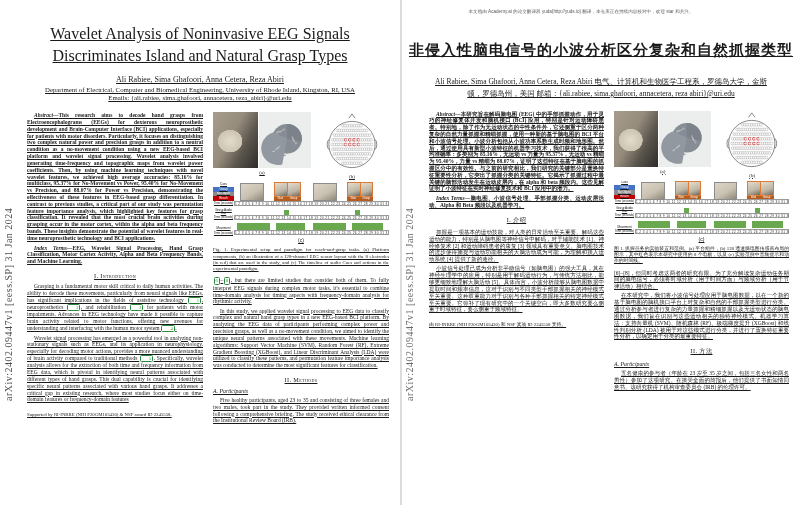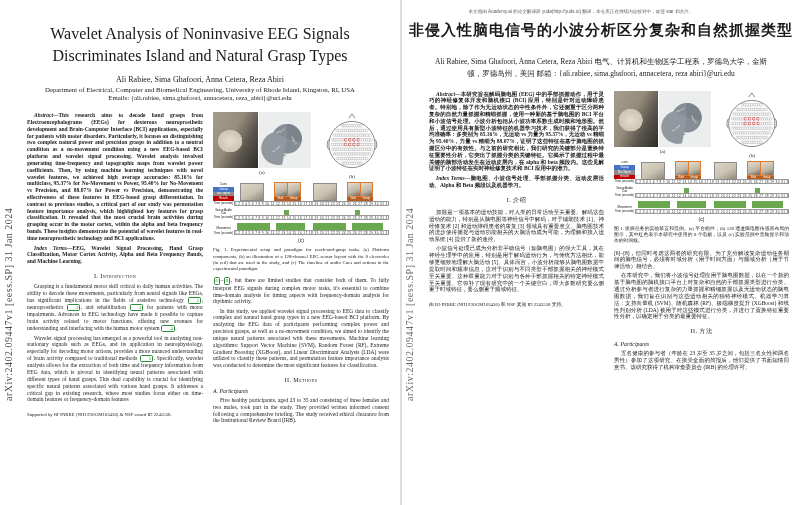--- a/index.html
+++ b/index.html
@@ -1,32 +1,32 @@
 <!DOCTYPE html>
 <html><head>
 <meta charset="utf-8">
 <style>
   html,body{margin:0;padding:0;}
   body{width:800px;height:505px;overflow:hidden;background:#e9e9e9;}
   .stage{width:800px;height:505px;display:flex;}
   .page{position:relative;width:400px;height:505px;background:#ffffff;box-sizing:border-box;
-        font-family:"Liberation Serif","DejaVu Serif",serif;color:#1a1a1a;overflow:hidden;}
+        font-family:"Liberation Serif","DejaVu Serif",serif;color:#1a1a1a;overflow:hidden;text-decoration:underline;}
   .page--right{border-left:2px solid #dcdcdc;}
 
   .vert-arxiv{position:absolute;left:3px;top:115px;height:378px;display:flex;align-items:center;justify-content:center;
               writing-mode:vertical-rl;transform:rotate(180deg);font-size:10px;color:#4d4d4d;white-space:nowrap;letter-spacing:.5px;}
   .page--right .vert-arxiv{left:2px;color:#6b6b6b;}
 
   .watermark{position:absolute;top:9px;left:0;right:40px;text-align:center;font-size:4.6px;color:#5a5a5a;
              font-family:"Liberation Sans","DejaVu Sans",sans-serif;}
 
   .pg-head{text-align:center;padding-top:23px;position:relative;}
   .page--right .pg-head{padding-top:20px;}
   .title{font-size:16px;line-height:1.35;font-weight:400;}
-  .title-zh{font-size:15px;font-weight:700;letter-spacing:1px;}
+  .title-zh{font-size:15px;font-weight:700;letter-spacing:1px;margin-top:20px;}
   .authors{margin-top:9px;font-size:8px;}
   .affil{margin-top:2px;font-size:6.8px;}
   .emails{margin-top:1px;font-size:6.8px;}
   .authors-zh{margin:16px auto 0;font-size:7.5px;line-height:1.55;width:340px;}
 
   .cols{display:flex;gap:10px;margin-top:11px;padding-left:27px;padding-right:11px;}
   .col{flex:1;min-width:0;}
 
   .body-p{font-size:5.5px;line-height:1.24;text-align:justify;margin:0 0 2.5px;text-indent:7px;}
   .abstract-p{font-weight:700;}

